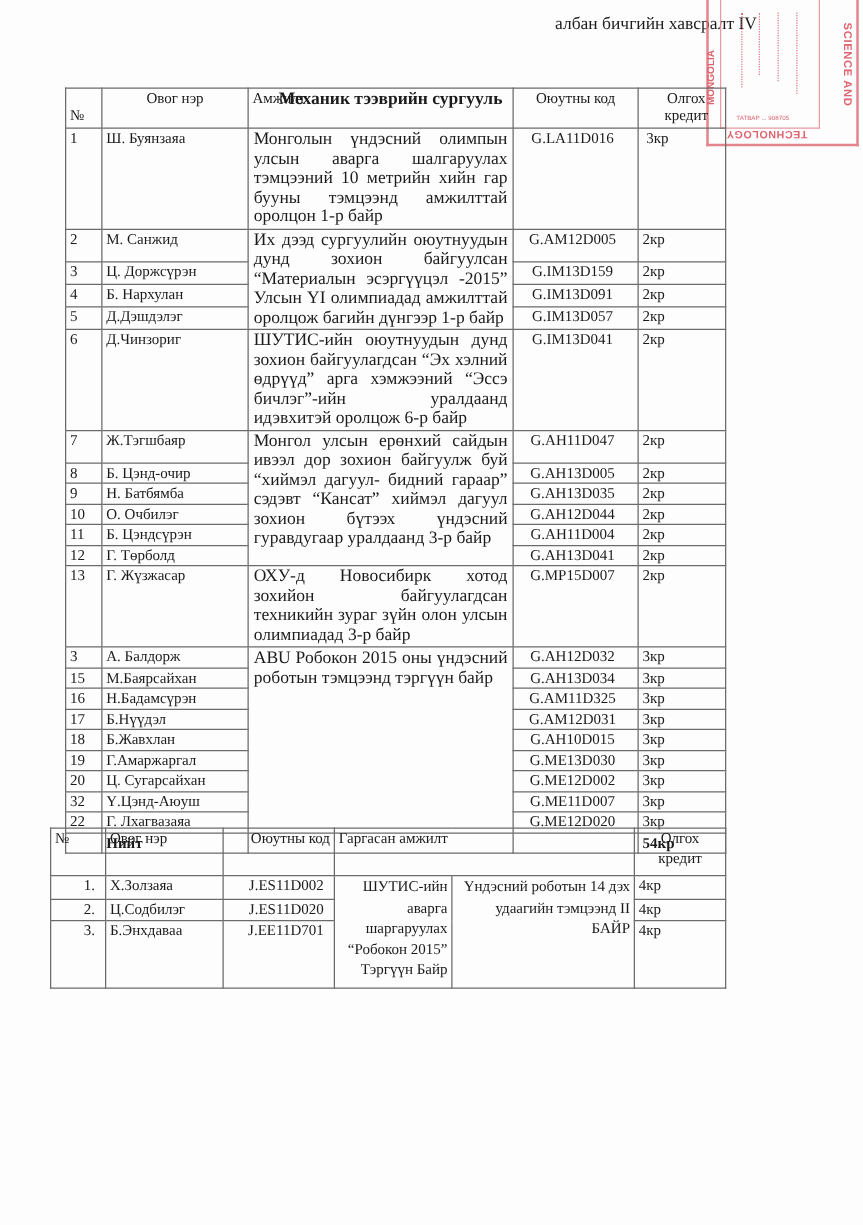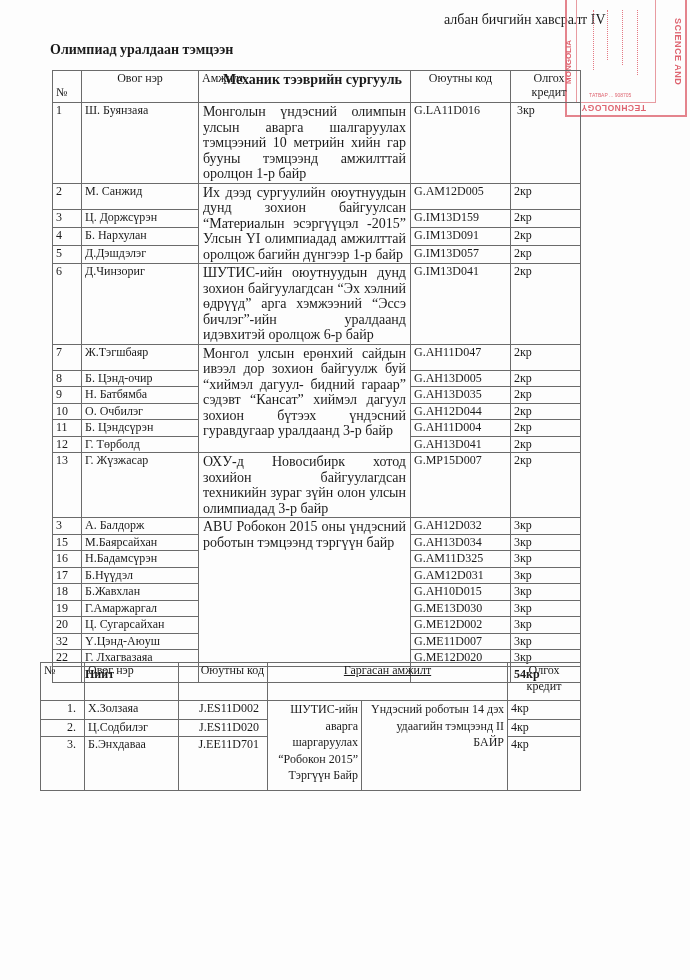--- a/index.html
+++ b/index.html
@@ -16,21 +16,21 @@
   .t1-title { left:223px; top:72px; }
   .t2-title { left:201px; top:647px; }
 
   table { border-collapse:collapse; position:absolute; table-layout:fixed; font-size:12px; }
   td, th { border:1px solid #6b6b6b; padding:0 3px; vertical-align:top; font-weight:normal; line-height:15.5px; overflow:hidden; }
   th { text-align:left; }
   #t1 { left:52px; top:70px; width:528px; }
   #t1 col.c-no { width:29px; } #t1 col.c-name { width:117px; } #t1 col.c-ach { width:212px; }
   #t1 col.c-code { width:100px; } #t1 col.c-cr { width:70px; }
   .ach { text-align:justify; font-size:14px; line-height:15.5px; padding:1px 4px; }
-  .code { text-align:left; padding-right:8px; }
+  .code { text-align:center; padding-right:8px; }
   .cr { text-align:left; }
   .cr-left { text-align:left; padding-left:6px; }
   .bold { font-weight:bold; }
   .total-cr { text-align:left; font-weight:bold; padding-right:2px; }
 
   #t2 { left:40px; top:662px; width:540px; font-size:12px; }
   #t2 col.d-no { width:44px; } #t2 col.d-name { width:94px; } #t2 col.d-code { width:89px; }
   #t2 col.d-a1 { width:94px; } #t2 col.d-a2 { width:146px; } #t2 col.d-cr { width:73px; }
   #t2 td.num { text-align:right; padding-right:8px; }
   #t2 td.a1 { text-align:right; line-height:16.5px; }
@@ -60,21 +60,20 @@
     <div class="script" style="left:26px;"></div>
     <div class="script" style="left:40px;height:50px;"></div>
     <div class="script" style="left:55px;height:55px;"></div>
     <div class="script" style="left:70px;height:65px;"></div>
     <div class="v1">SCIENCE AND</div>
     <div class="v2">MONGOLIA</div>
     <div class="b2">ТАТВАР ... 908705</div>
     <div class="b1">TECHNOLOGY</div>
   </div>
 
-  <div class="section-title">Олимпиад уралдаан тэмцээн</div>
   <div class="table-title t1-title">Механик тээврийн сургууль</div>
 
   <table id="t1">
     <colgroup>
         <col class="c-no">
         <col class="c-name">
         <col class="c-ach">
         <col class="c-code">
         <col class="c-cr">
       </colgroup>
@@ -244,21 +243,21 @@
         <col class="d-code">
         <col class="d-a1">
         <col class="d-a2">
         <col class="d-cr">
       </colgroup>
     <thead>
       <tr style="height:38px;">
         <th>№</th>
         <th>Овог нэр</th>
         <th style="text-align:right;">Оюутны код</th>
-        <th colspan="2" style="text-align:center;text-decoration:underline;">Гаргасан амжилт</th>
+        <th colspan="2" style="text-align:left;">Гаргасан амжилт</th>
         <th style="text-align:center;">Олгох кредит</th>
       </tr>
     </thead>
     <tbody>
       <tr style="height:19px;">
         <td class="num">1.</td>
         <td>Х.Золзаяа</td>
         <td class="num">J.ES11D002</td>
         <td class="a1" rowspan="3">ШУТИС-ийн аварга шаргаруулах “Робокон 2015” Тэргүүн Байр</td>
         <td class="a2" rowspan="3">Үндэсний роботын 14 дэх удаагийн тэмцээнд II БАЙР</td>

